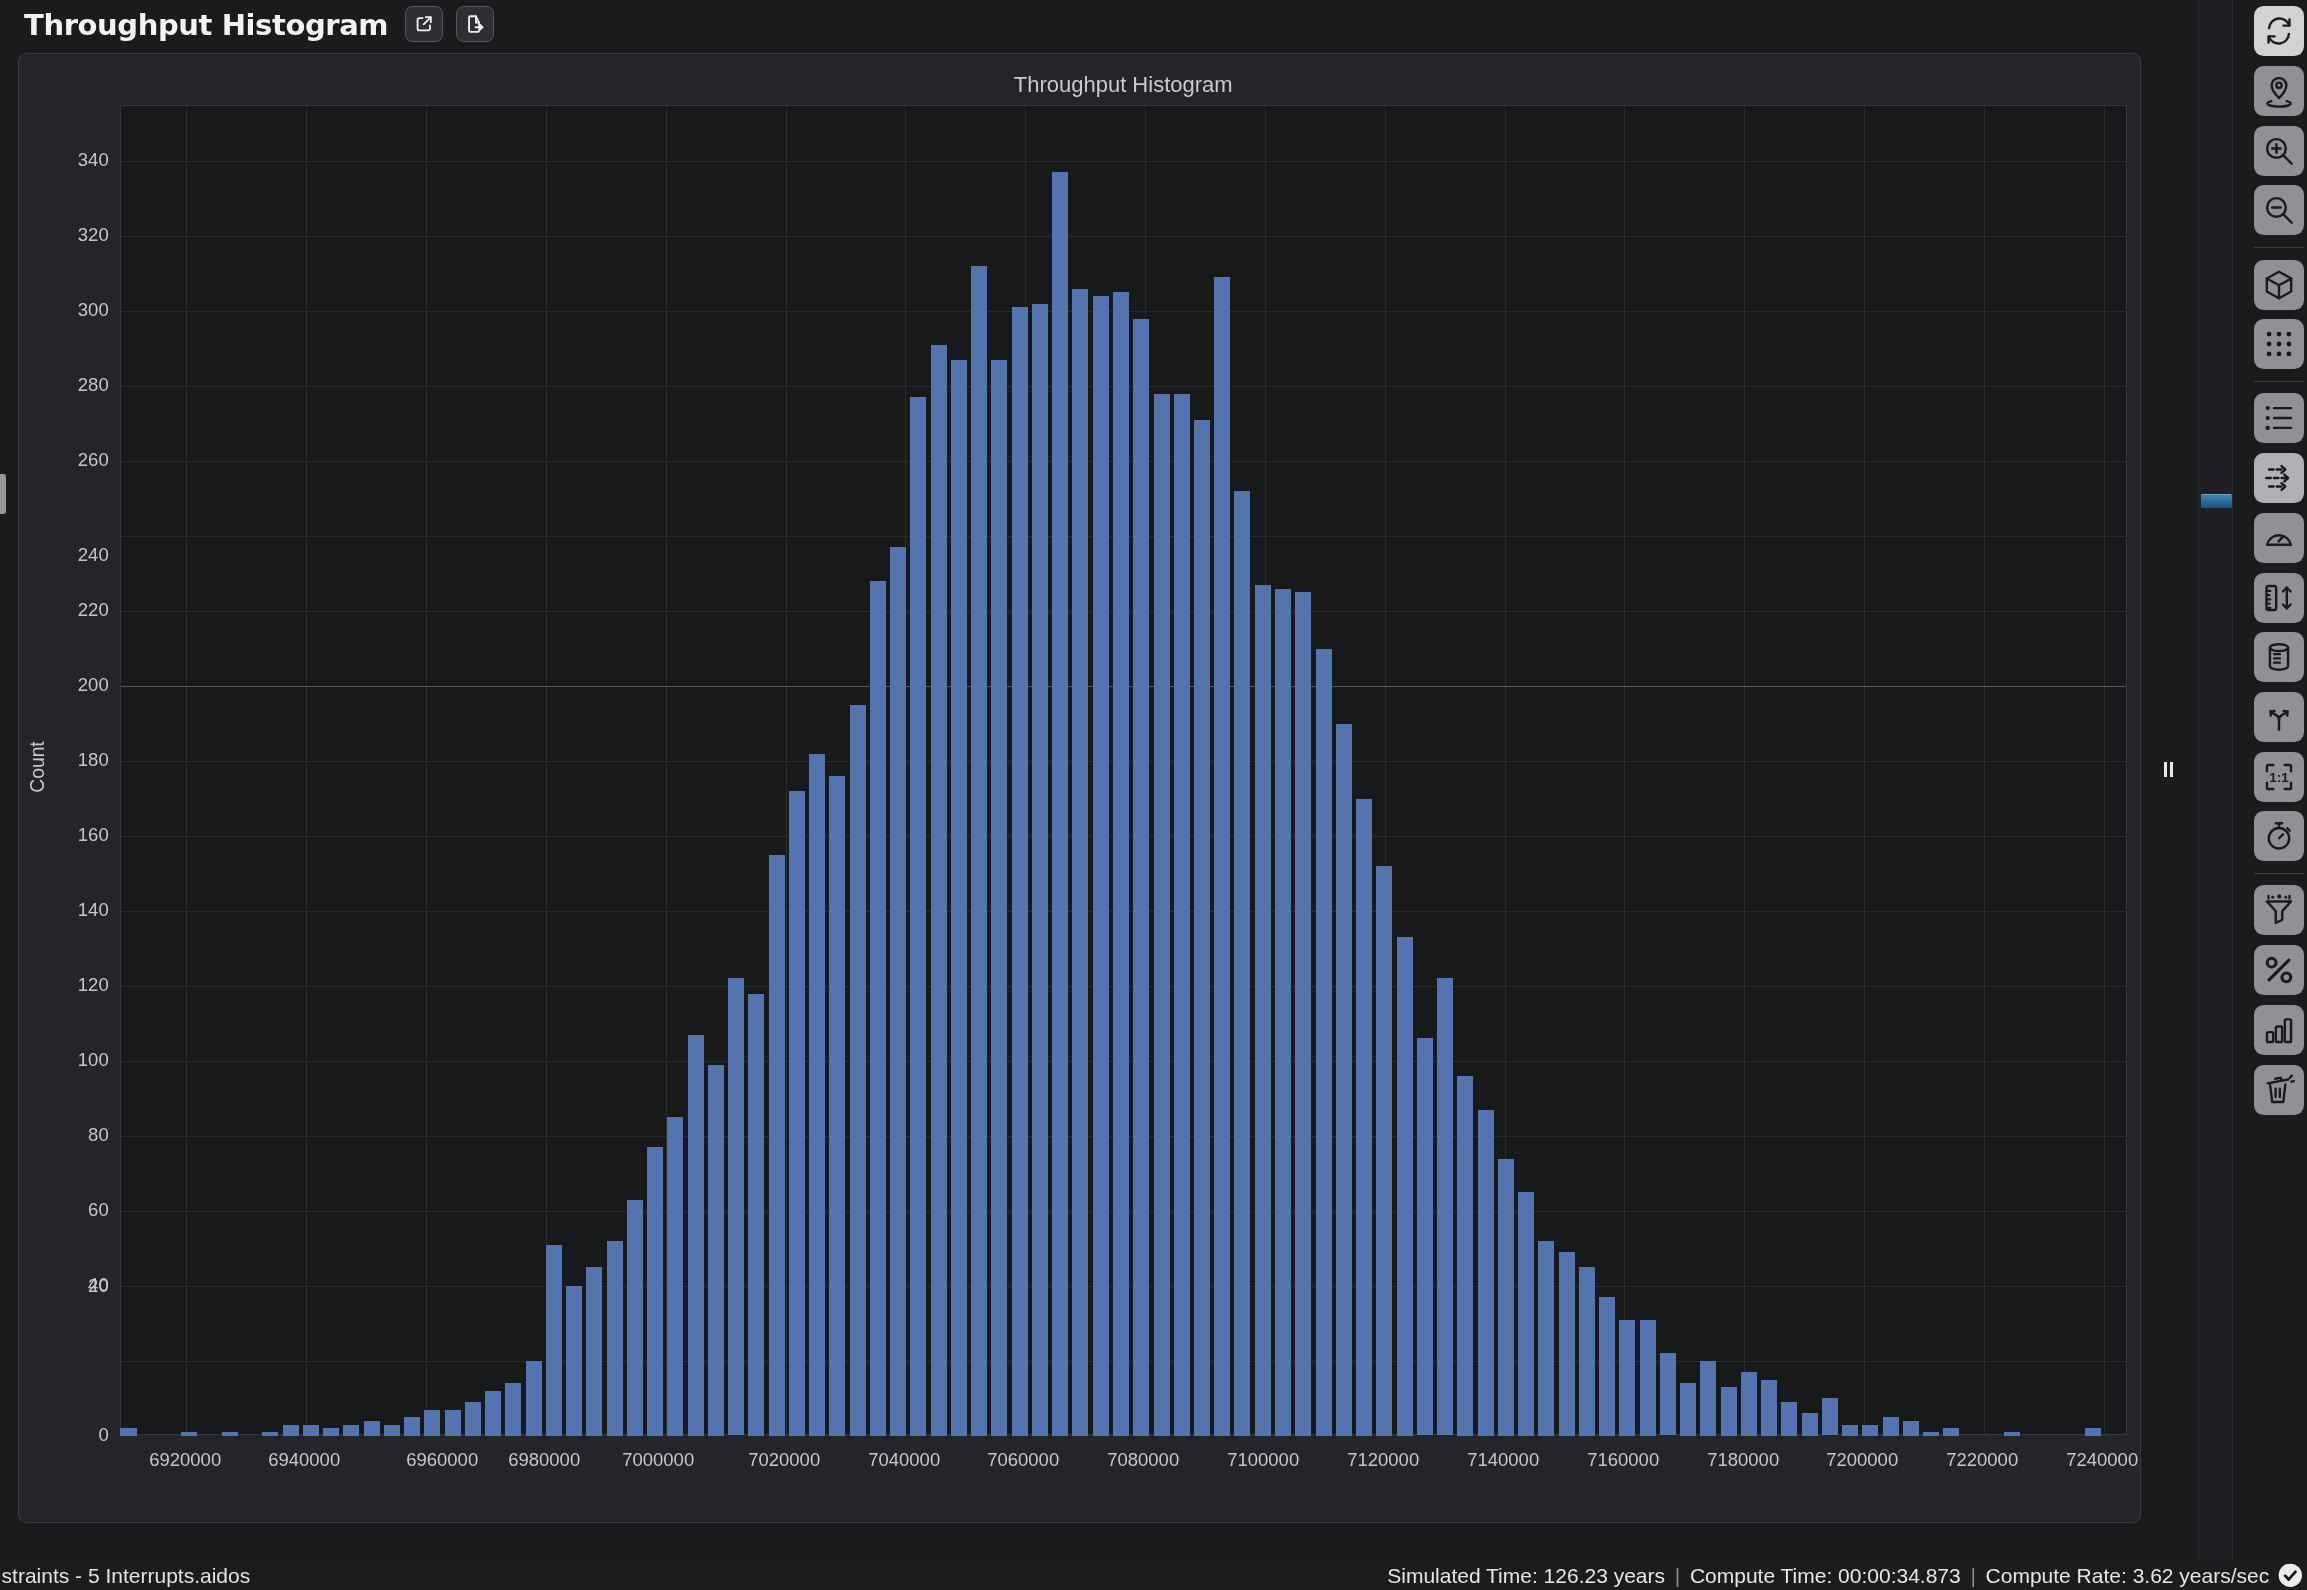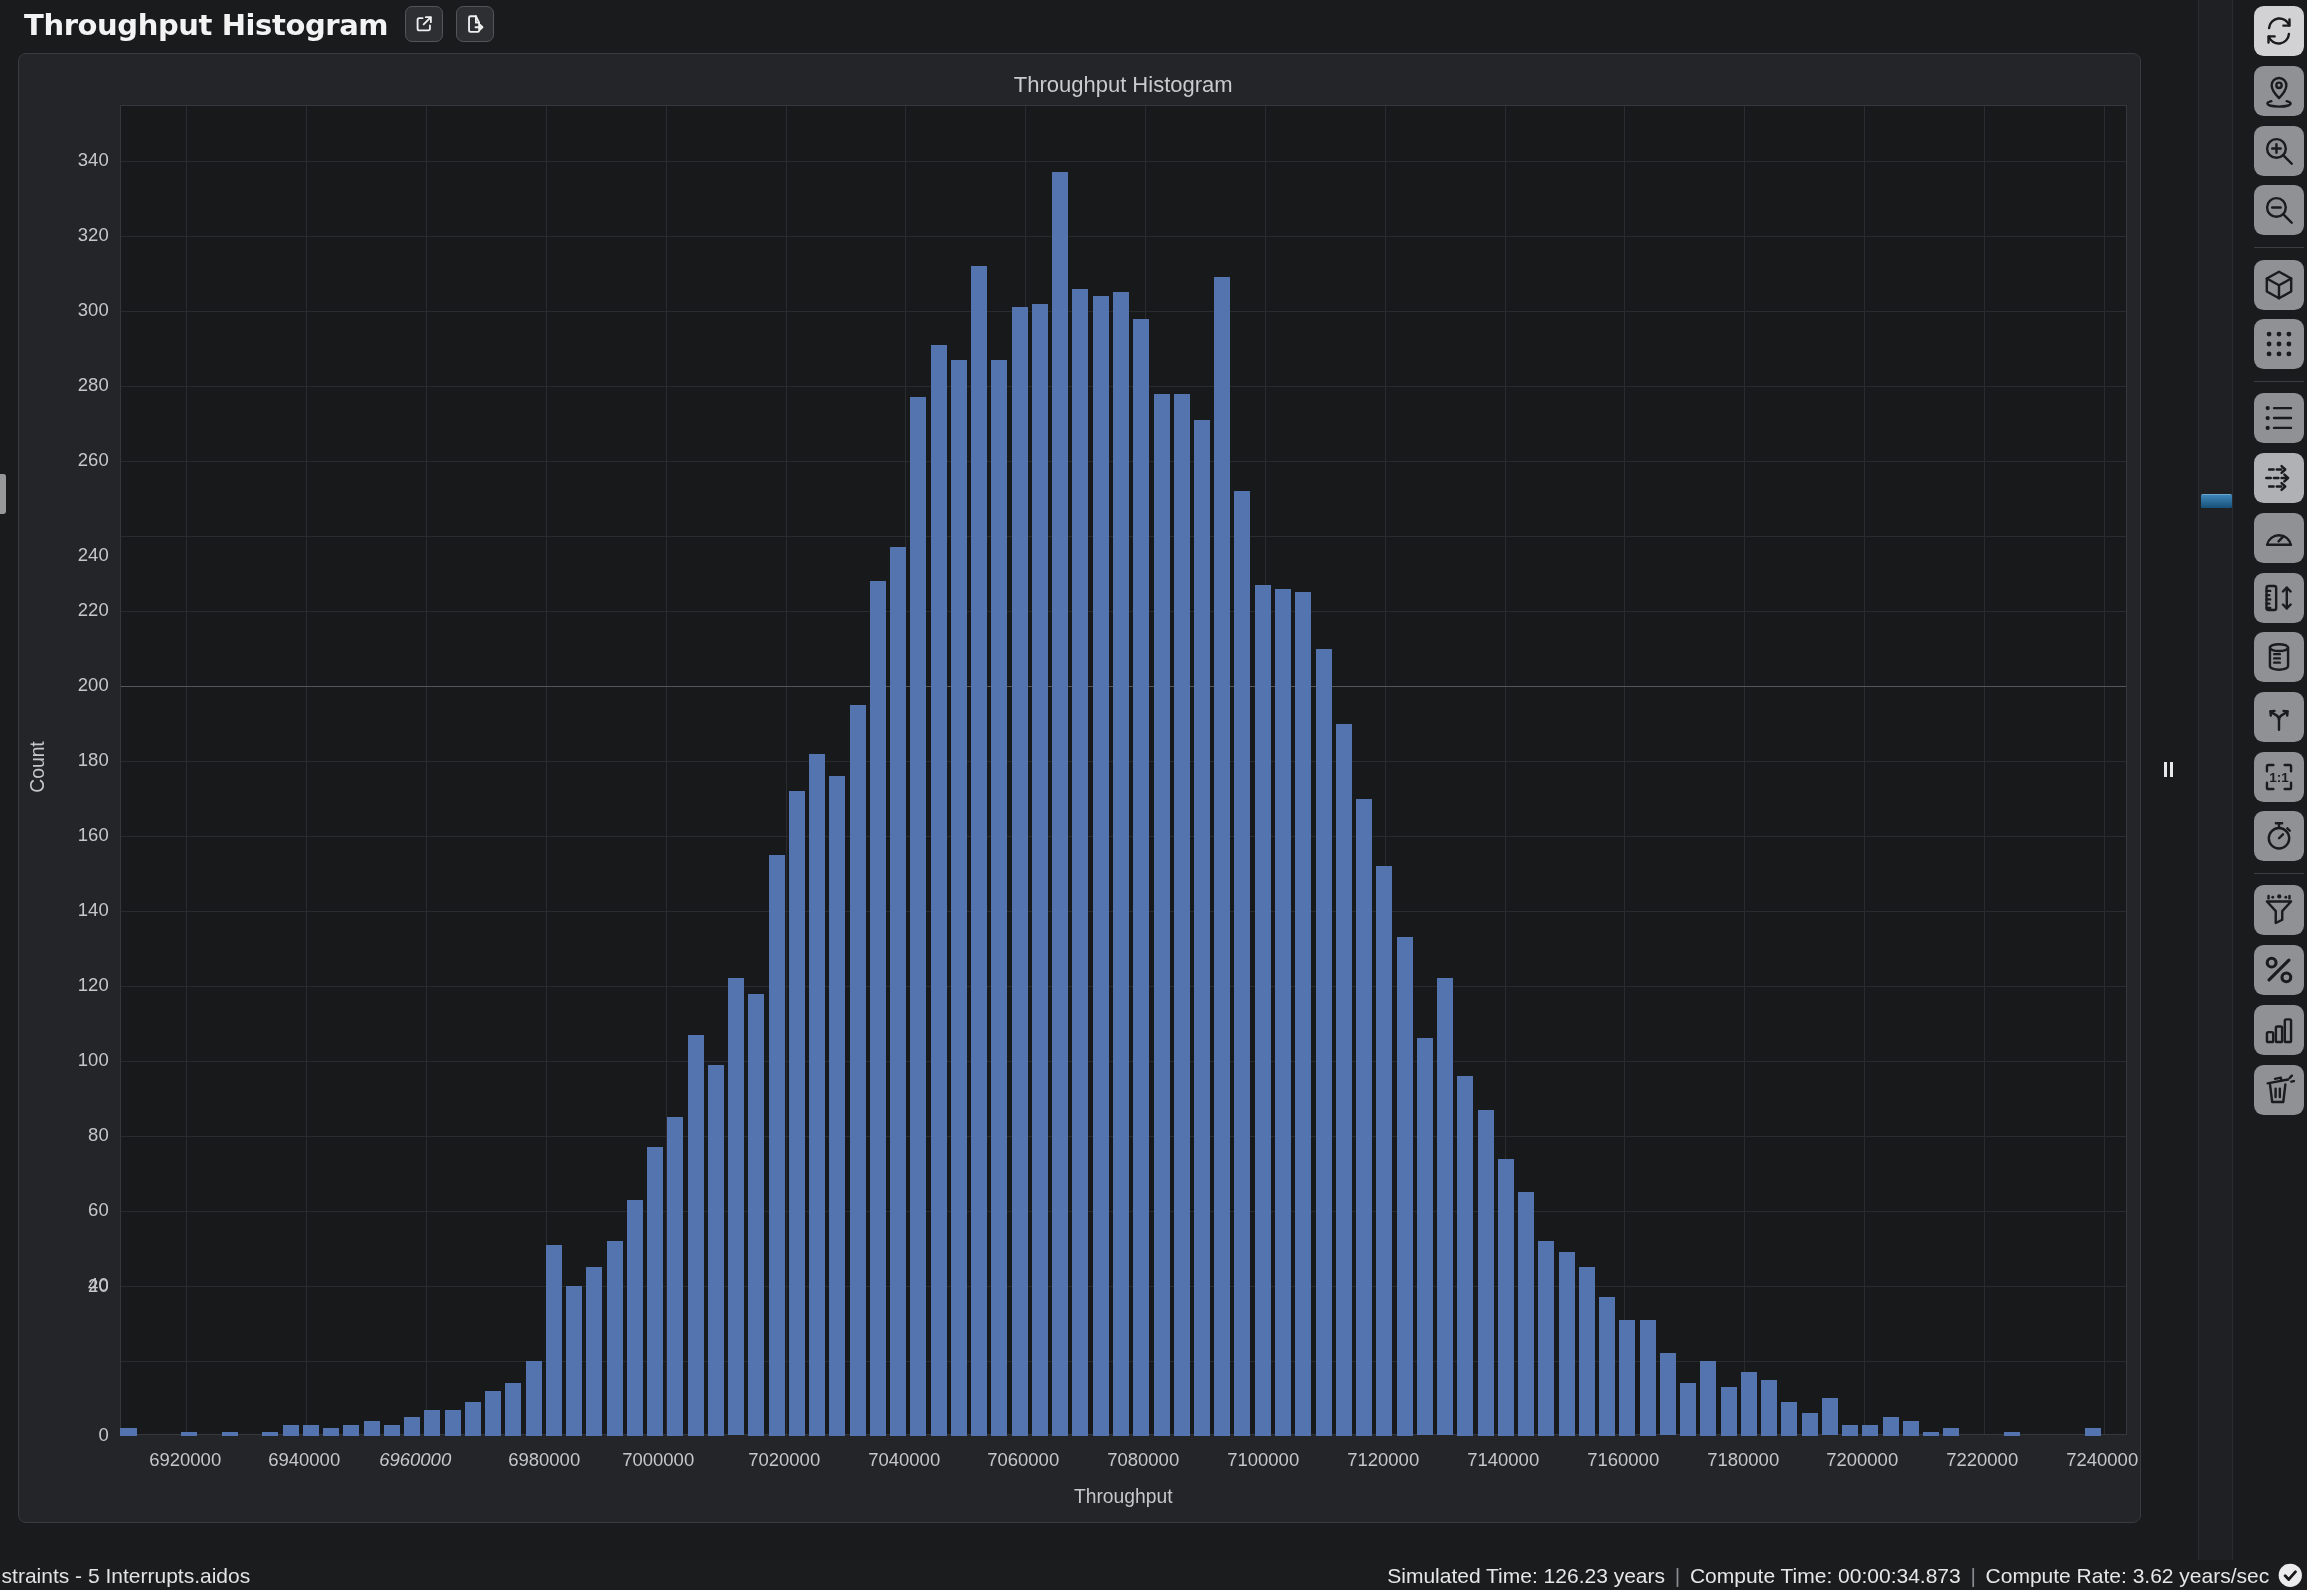--- a/index.html
+++ b/index.html
@@ -226,37 +226,36 @@
       <div class="y-tick" style="top: 470px; margin-top: 20px;">240</div>
       <div class="y-tick" style="top: 395px;">260</div>
       <div class="y-tick" style="top: 320px;">280</div>
       <div class="y-tick" style="top: 245px;">300</div>
       <div class="y-tick" style="top: 170px;">320</div>
       <div class="y-tick" style="top: 95px;">340</div>
     </div>
   <div id="x-ticks">
       <div class="x-tick" style="left: 98px;">6920000</div>
       <div class="x-tick" style="left: 217px;">6940000</div>
-      <div class="x-tick" style="left: 328px; font-style: italic;">6960000</div>
+      <div class="x-tick" style="left: 355px;">6960000</div>
       <div class="x-tick" style="left: 457px;">6980000</div>
       <div class="x-tick" style="left: 571px;">7000000</div>
       <div class="x-tick" style="left: 697px;">7020000</div>
       <div class="x-tick" style="left: 817px;">7040000</div>
       <div class="x-tick" style="left: 936px;">7060000</div>
       <div class="x-tick" style="left: 1056px;">7080000</div>
       <div class="x-tick" style="left: 1176px;">7100000</div>
       <div class="x-tick" style="left: 1296px;">7120000</div>
       <div class="x-tick" style="left: 1416px;">7140000</div>
       <div class="x-tick" style="left: 1536px;">7160000</div>
       <div class="x-tick" style="left: 1656px;">7180000</div>
       <div class="x-tick" style="left: 1775px;">7200000</div>
       <div class="x-tick" style="left: 1895px;">7220000</div>
       <div class="x-tick" style="left: 2015px;">7240000</div>
     </div>
-  <div class="x-axis-title">Throughput</div>
   <div class="y-axis-title">Count</div>
 </section>
 
 <div class="left-handle"></div>
 <div class="pause-glyph">
     <i></i>
     <i></i>
   </div>
 <div class="scroll-track">
   <div class="scroll-thumb"></div>

